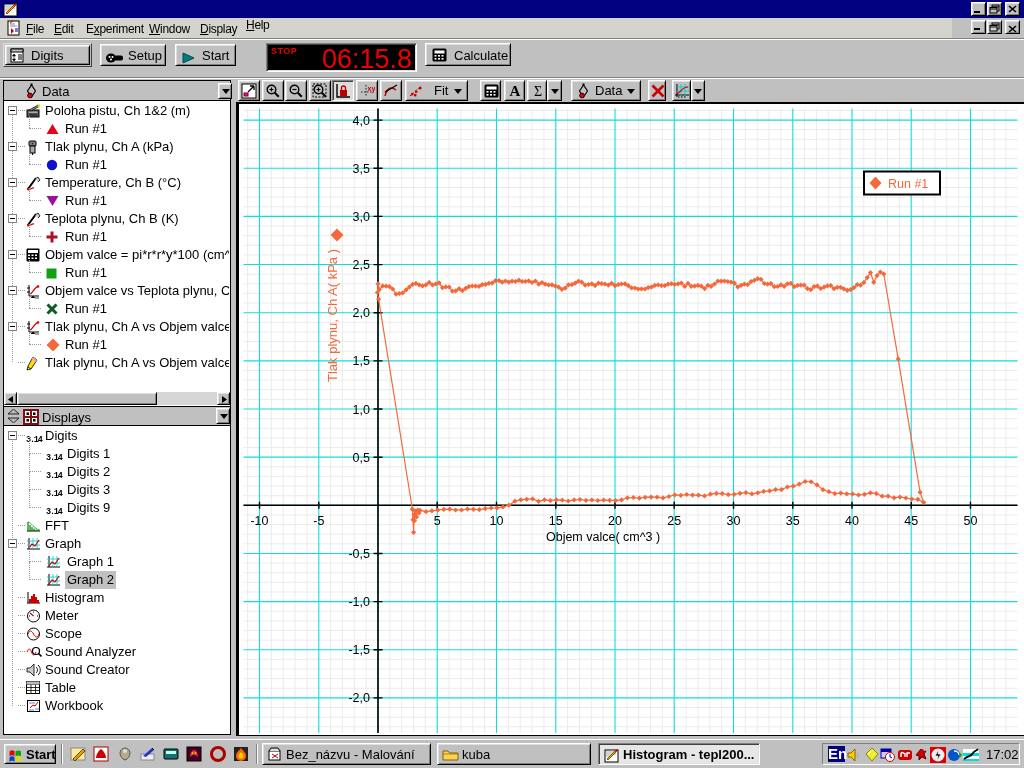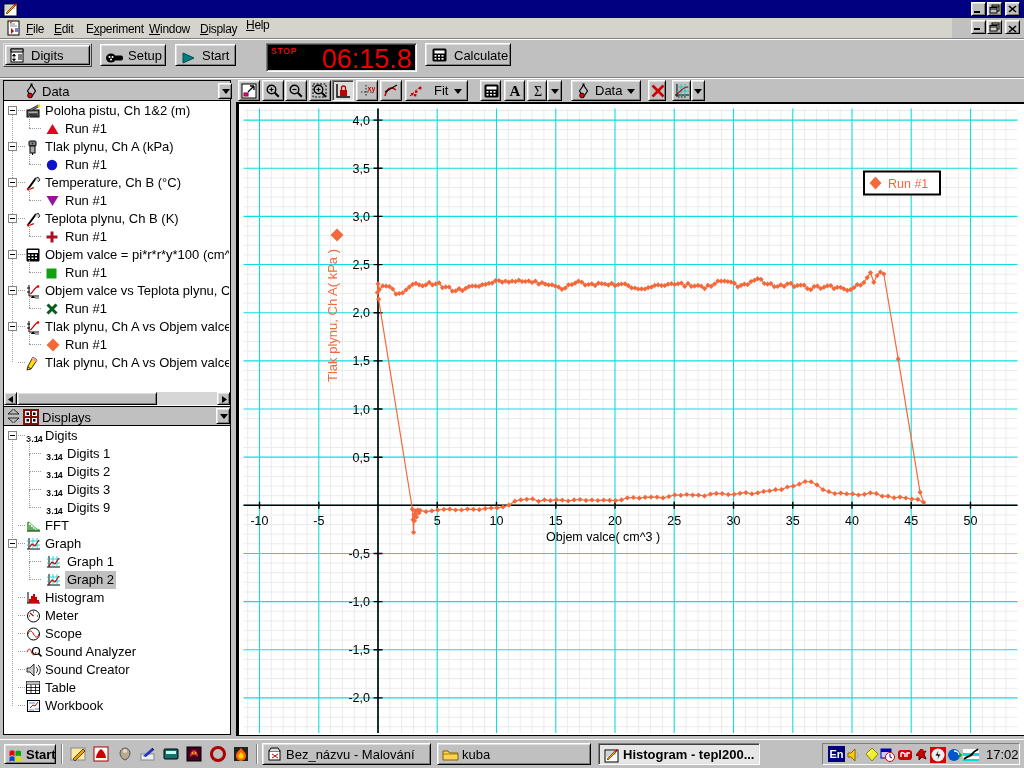--- a/index.html
+++ b/index.html
@@ -704,21 +704,21 @@
 <div class="abs sunk" style="left:598px;top:743px;width:162px;height:22px;background:#e6e6e6">
     <div class="abs" style="left:5px;top:3px"><svg width="16" height="16" viewBox="0 0 16 16" style="">
         <rect x="1" y="3" width="13" height="12" fill="#fff" stroke="#000"></rect>
         <path d="M2 5h10M2 7h10M2 9h6" stroke="#9aa" stroke-width="1"></path>
         <path d="M3 12l8-8 2-1-1 2-8 8z" fill="#e8b000" stroke="#803000" stroke-width="0.8"></path>
         <path d="M11 4l2-2 1 1-2 2z" fill="#d00"></path>
       </svg></div>
     <div class="abs" style="left:24px;top:3px;font-size:13px;font-weight:bold;white-space:nowrap">Histogram - tepl200...</div>
   </div>
 <div class="abs" style="left:822px;top:743px;width:198px;height:22px;border:1px solid;border-color:#808080 #fff #fff #808080">
-<div class="abs" style="left:5px;top:2px;width:17px;height:16px;background:#000080;color:#fff;font-size:11px;font-weight:bold;text-align:center;line-height:16px">En</div>
+<div class="abs" style="left:5px;top:2px;width:17px;height:16px;background:#000080;color:#fff;font-size:15px;font-weight:bold;text-align:center;line-height:16px">En</div>
 <svg class="abs" style="left:24px;top:3px" width="16" height="16">
       <path d="M1 6h3l4-4v12l-4-4H1z" fill="#fc0" stroke="#860"></path>
       <path d="M10 5c1.5 1 1.5 5 0 6" stroke="#aaa" fill="none"></path>
     </svg>
 <svg class="abs" style="left:41px;top:3px" width="16" height="16">
       <path d="M8 1L14 7L8 14L2 7z" fill="#ee3" stroke="#880"></path>
       <path d="M4 7l3-3" stroke="#fff"></path>
     </svg>
 <svg class="abs" style="left:57px;top:3px" width="16" height="16">
       <rect x="1" y="2" width="10" height="9" fill="#ccf" stroke="#00a"></rect>

